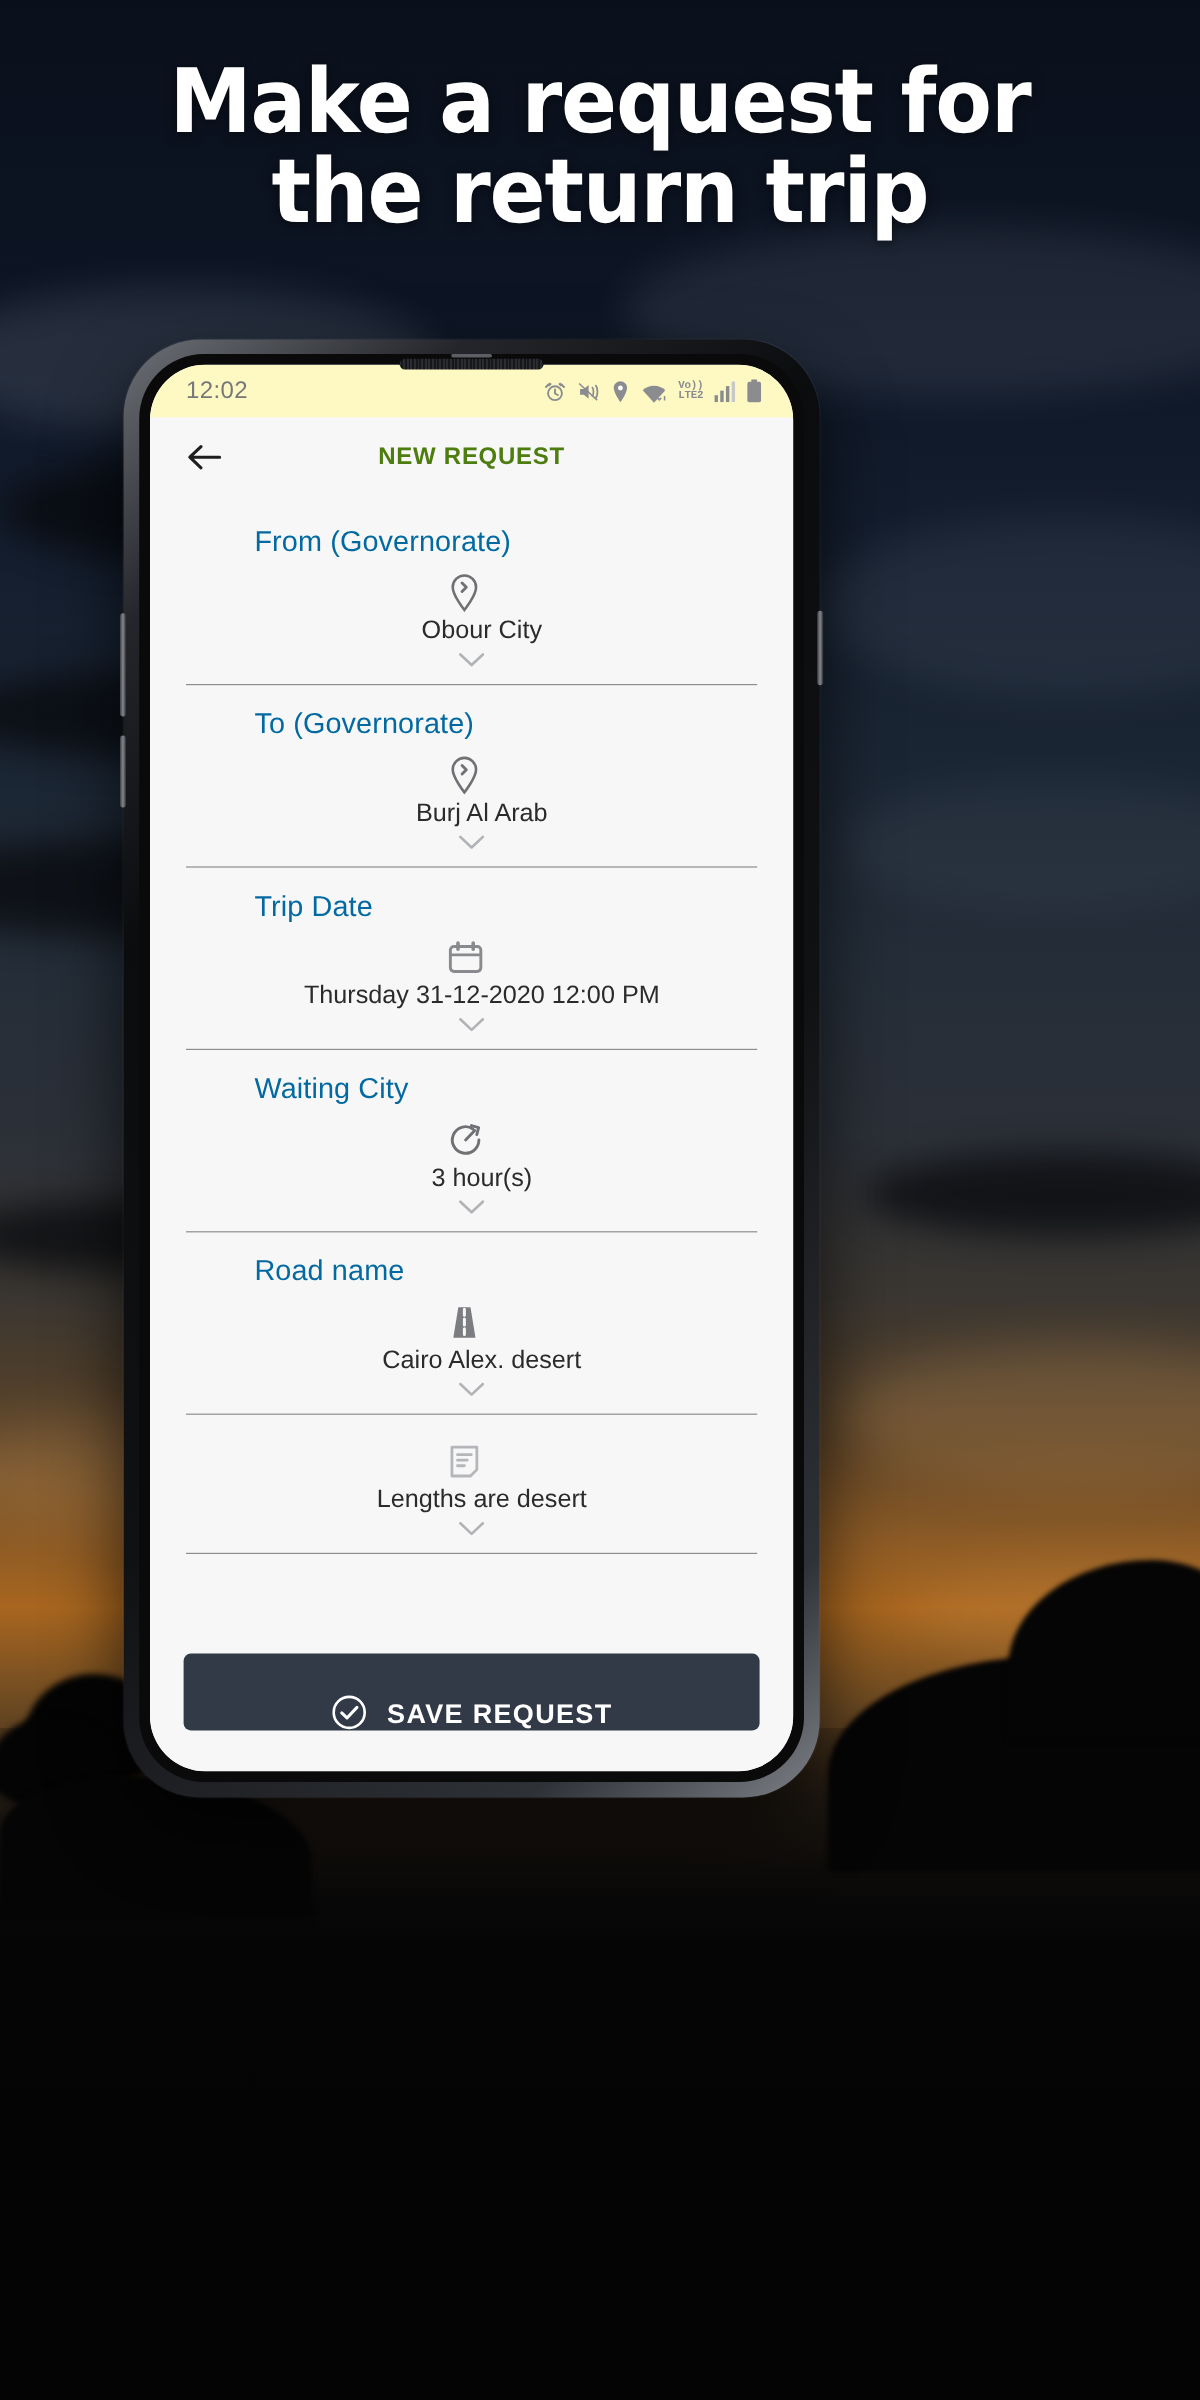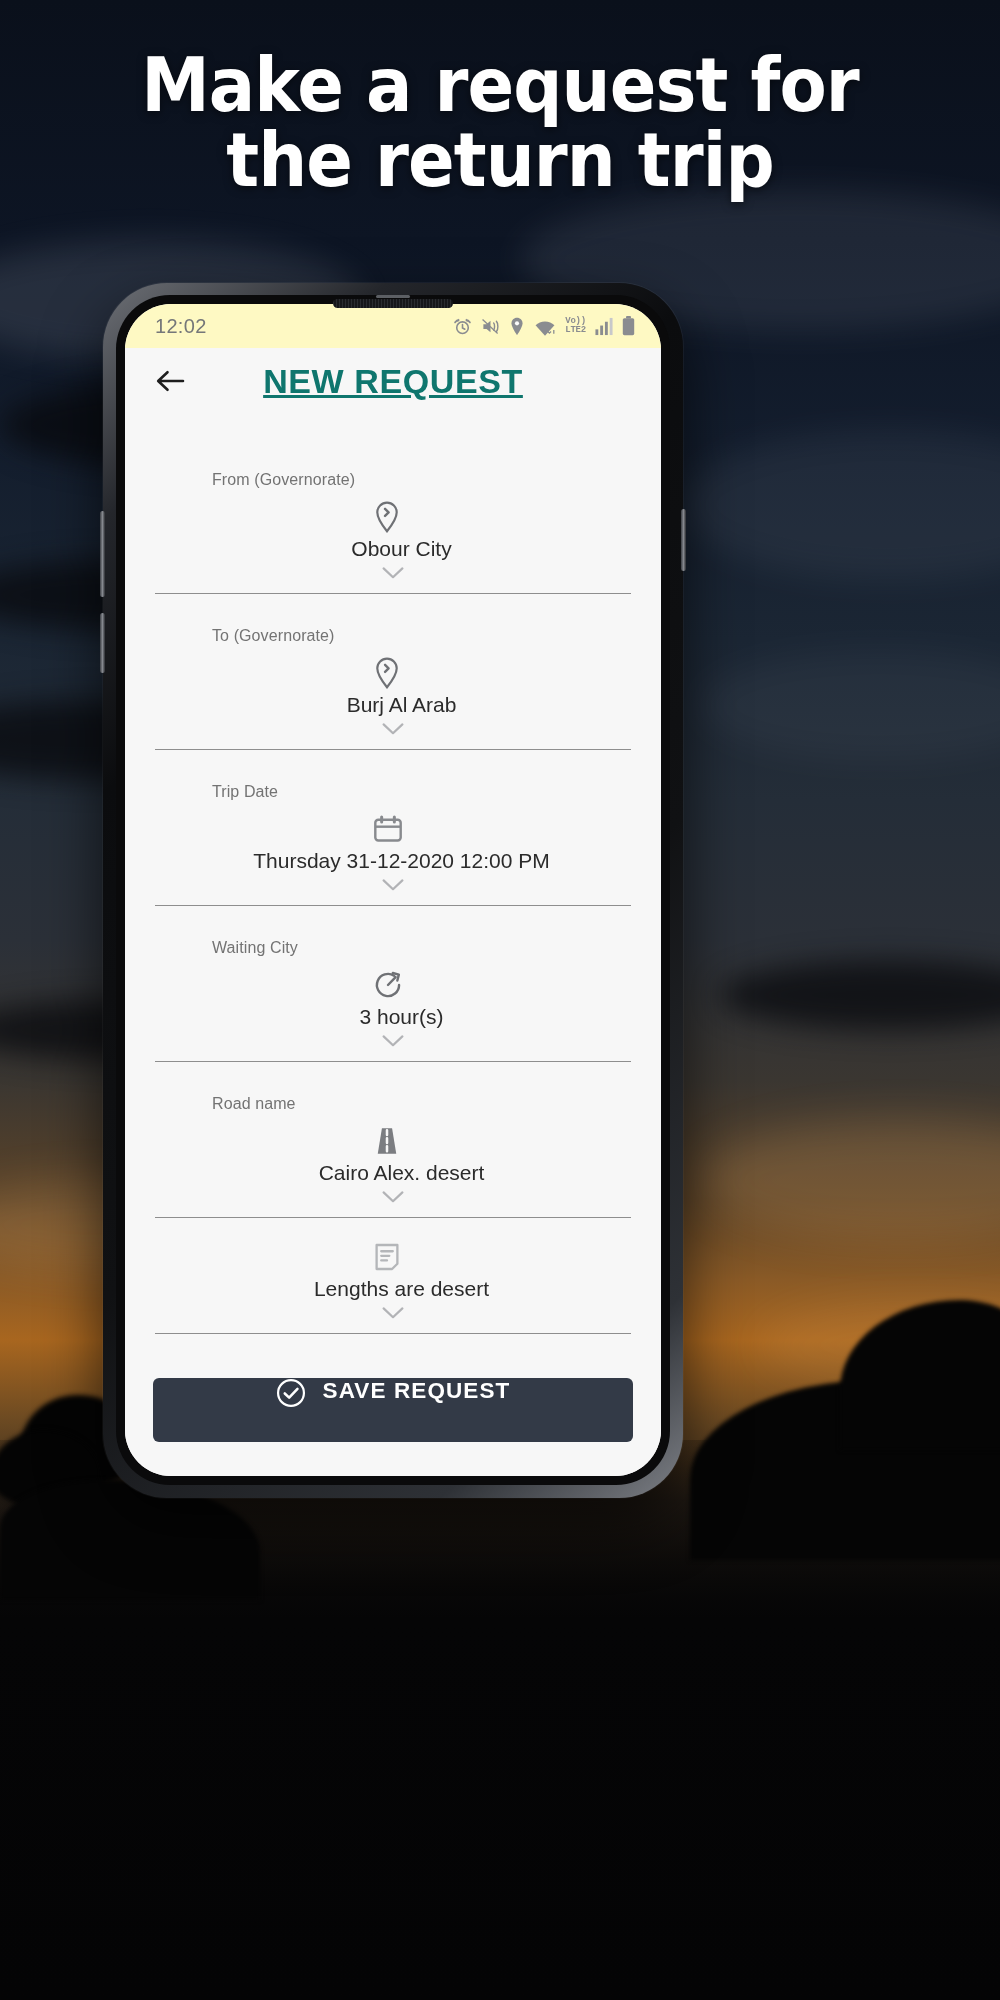--- a/index.html
+++ b/index.html
@@ -144,37 +144,36 @@
   .appbar {
     flex:0 0 66px;
     background:#f7f7f7;
     display:flex; align-items:center;
     padding:0 28px;
     position:relative;
   }
   .back-arrow { width:34px; height:34px; display:block; cursor:pointer; }
   .appbar-title {
     position:absolute; left:0; right:0; text-align:center;
-    font-size:34px; font-weight:bold; color:#0f766e;
+    font-size:20px; font-weight:bold; color:#4d7c0f;
     letter-spacing:.6px;
     pointer-events:none;
-    text-decoration:underline;
   }
 
   
   .form {
     flex:1 1 auto;
     background:#f7f7f7;
     padding:24px 30px 0 30px;
     overflow:hidden;
   }
   .field { margin-bottom:19px; }
   .field-label {
-    font-size:16px; color:#737373; margin-left:57px;
-    margin-bottom:8px; letter-spacing:.1px;margin-top:33px;
+    font-size:24px; color:#0369a1; margin-left:57px;
+    margin-bottom:8px; letter-spacing:.1px;
   }
   .field-row {
     display:flex; align-items:center;
     border-bottom:1.6px solid #8e8e8e;
     padding-bottom:8px;
     flex-direction:column;
   }
   .field-icon {
     width:40px; flex:0 0 40px;
     display:flex; align-items:center; justify-content:flex-start;
@@ -194,21 +193,21 @@
     flex:0 0 104px;
     background:#f7f7f7;
     display:flex; align-items:center; justify-content:center;
     padding:0 28px 28px 28px;
   }
   .save-btn {
     width:100%; height:64px;
     background:#333a47;
     border:none; border-radius:6px;
     color:#fff;
-    display:flex; align-items:flex-start; justify-content:center; gap:17px;
+    display:flex; align-items:flex-end; justify-content:center; gap:17px;
     font-size:22.5px; font-weight:bold; letter-spacing:1.1px;
     cursor:pointer;
     font-family:"Liberation Sans", sans-serif;
   }
   .save-btn svg { display:block; }
 </style>
 </head>
 <body>
 
 <div class="bg">

